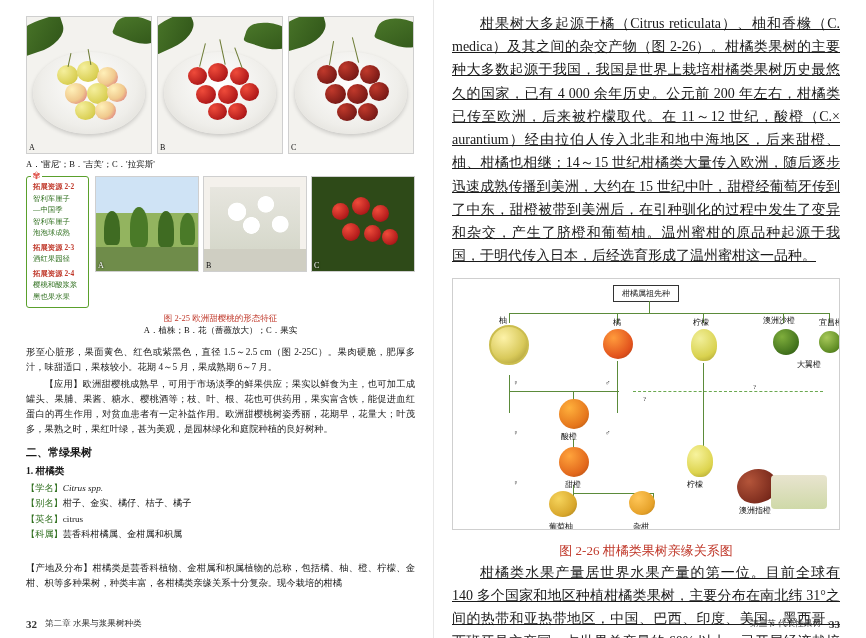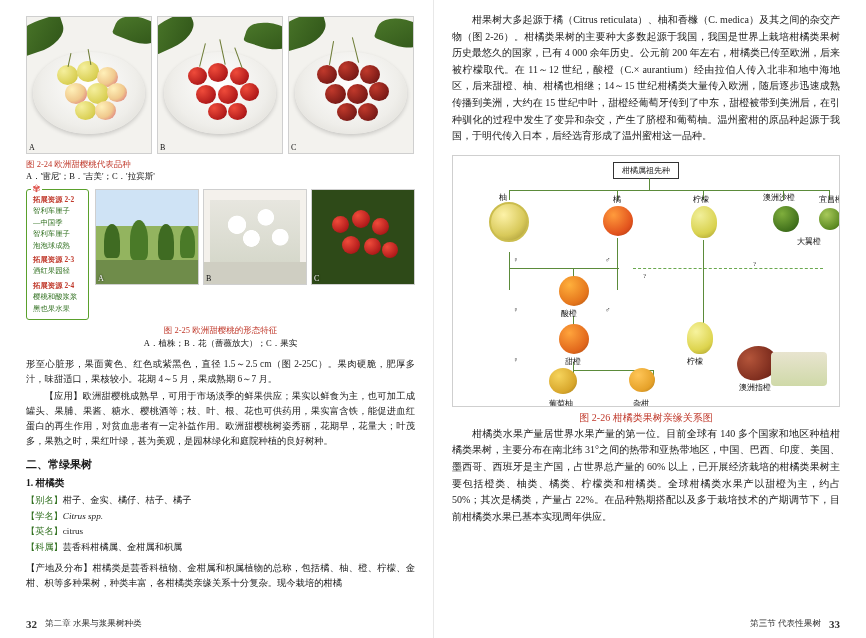--- a/index.html
+++ b/index.html
@@ -118,23 +118,23 @@
   }
   .dg-top {
     position:absolute; left:50%; top:6px; transform:translateX(-50%);
     border:1px solid #333; font-size:8px; padding:2px 8px; background:#fff;
   }
   .dg-node-label { position:absolute; font-size:8px; color:#111; white-space:nowrap; }
   .dg-line { position:absolute; background:#5b8b3a; }
   .dg-line-dash { position:absolute; border-top:1px dashed #6aa84f; }
   .dg-fruit { position:absolute; border-radius:50%; }
   .sym { position:absolute; font-size:7px; color:#333; }
-  .fig26 { font-size:10px; color:#c0392b; margin-top:4px; }
-
-  .r-text { font-size:10px; line-height:1.66; text-align:justify; }
+  .fig26 { font-size:13px; color:#c0392b; margin-top:12px; }
+
+  .r-text { font-size:14px; line-height:1.66; text-align:justify;text-decoration:underline; }
   .r-text p { margin:0 0 1px 0; text-indent:2em; }
   .no-indent { text-indent:0 !important; }
 </style>
 </head>
 <body>
 
 <div class="spread">
 
   <div class="page page-left">
 
@@ -187,21 +187,20 @@
         <div class="cherry darkred" style="left:80px;top:65px;width:20px;height:19px;"></div>
         <div class="cherry darkred" style="left:48px;top:86px;width:20px;height:18px;"></div>
         <div class="cherry darkred" style="left:69px;top:86px;width:20px;height:18px;"></div>
         <div class="stem" style="left:42px;top:24px;height:24px;transform:rotate(10deg);"></div>
         <div class="stem" style="left:66px;top:20px;height:26px;transform:rotate(-14deg);"></div>
         <div class="corner-label">C</div>
       </div>
     </div>
 
     <div class="fig-cap">
-      <div>图 2-24  欧洲甜樱桃代表品种</div>
       <div class="sub">A．'雷尼'；B．'吉美'；C．'拉宾斯'</div>
     </div>
 
     <div class="mid-row">
       <div class="res-box">
         <div class="flower-ico">✾</div>
         <div class="res-title">拓展资源 2-2</div>
         <div class="res-item">智利车厘子</div>
         <div class="res-item">—中国季</div>
         <div class="res-item">智利车厘子</div>
@@ -248,27 +247,27 @@
 
     <div class="body-text">
       <p class="no-indent">形至心脏形，果面黄色、红色或紫黑色，直径 1.5～2.5 cm（图 2-25C）。果肉硬脆，肥厚多汁，味甜适口，果核较小。花期 4～5 月，果成熟期 6～7 月。</p>
       <p>【应用】欧洲甜樱桃成熟早，可用于市场淡季的鲜果供应；果实以鲜食为主，也可加工成罐头、果脯、果酱、糖水、樱桃酒等；枝、叶、根、花也可供药用，果实富含铁，能促进血红蛋白的再生作用，对贫血患者有一定补益作用。欧洲甜樱桃树姿秀丽，花期早，花量大；叶茂多，果熟之时，果红叶绿，甚为美观，是园林绿化和庭院种植的良好树种。</p>
     </div>
 
     <div class="h2">二、常绿果树</div>
     <div class="h3">1. 柑橘类</div>
 
     <div class="meta-list">
+      <div><span class="k">【学名】</span><span class="v-it">Citrus spp.</span></div>
       <div><span class="k">【别名】</span><span>柑子、金实、橘仔、桔子、橘子</span></div>
-      <div><span class="k">【学名】</span><span class="v-it">Citrus spp.</span></div>
       <div><span class="k">【英名】</span><span>citrus</span></div>
       <div><span class="k">【科属】</span><span>芸香科柑橘属、金柑属和枳属</span></div>
     </div>
 
-    <div class="body-text" style="margin-top:6px;">
+    <div class="body-text" style="margin-top:18px;">
       <p class="no-indent">【产地及分布】柑橘类是芸香科植物、金柑属和枳属植物的总称，包括橘、柚、橙、柠檬、金柑、枳等多种果树，种类丰富，各柑橘类亲缘关系十分复杂。现今栽培的柑橘</p>
     </div>
 
     <div class="footer footer-left">
       <span class="pg-num">32</span>
       <span>第二章  水果与浆果树种类</span>
     </div>
   </div>
 
   <div class="page page-right">

